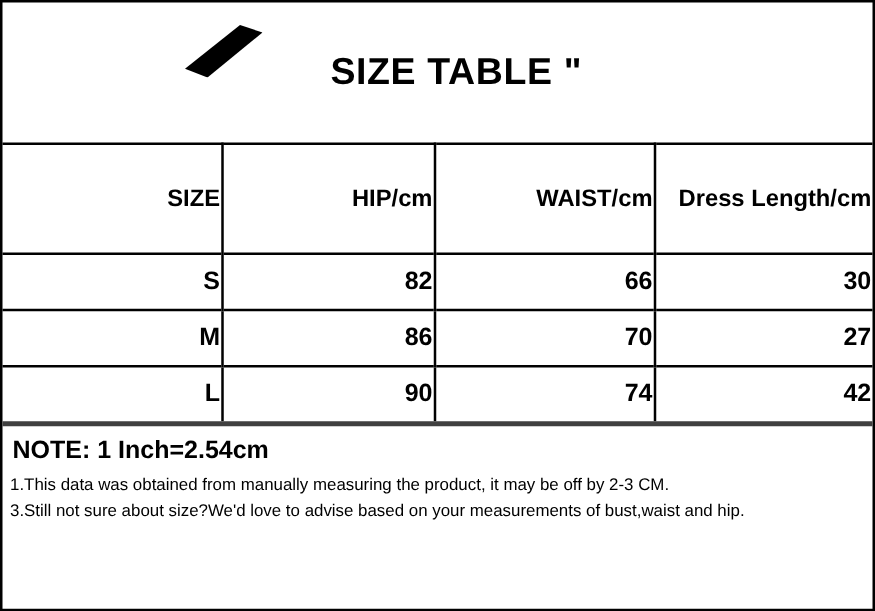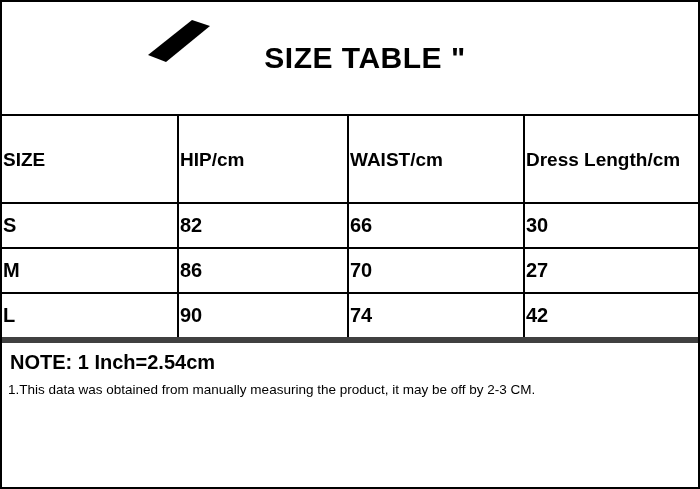--- a/index.html
+++ b/index.html
@@ -50,21 +50,21 @@
   
   table.size-table {
     width: 100%;
     border-collapse: collapse;
     table-layout: fixed;
   }
   table.size-table th,
   table.size-table td {
     border-top: 2px solid #000000;
     border-right: 2px solid #000000;
-    text-align: left;
+    text-align: right;
     vertical-align: middle;
     font-weight: bold;
   }
   table.size-table th:last-child,
   table.size-table td:last-child {
     border-right: none;
   }
   table.size-table thead th {
     height: 84px;
     font-size: 19px;
@@ -73,21 +73,21 @@
   table.size-table tbody td {
     height: 41px;
     font-size: 20px;
   }
   col.c1 { width: 176px; }
   col.c2 { width: 170px; }
   col.c3 { width: 176px; }
   col.c4 { width: auto; }
   
   .notes {
-    border-top: 6px solid #404040;
+    border-top: 4px solid #404040;
     padding: 6px 6px 0 6px;
   }
   .note-head {
     font-size: 20px;
     font-weight: bold;
     margin: 2px 0 5px 2px;
   }
   .note-line {
     font-size: 13.5px;
     line-height: 21px;
@@ -142,15 +142,16 @@
         <td>90</td>
         <td>74</td>
         <td>42</td>
       </tr>
     </tbody>
   </table>
 
   <div class="notes">
     <div class="note-head">NOTE: 1 Inch=2.54cm</div>
     <div class="note-line">1.This data was obtained from manually measuring the product, it may be off by 2-3 CM.</div>
+    <div class="note-line">3.Still not sure about size?We'd love to advise based on your measurements of bust,waist and hip.</div>
   </div>
 
 </div>
 
 </body></html>

